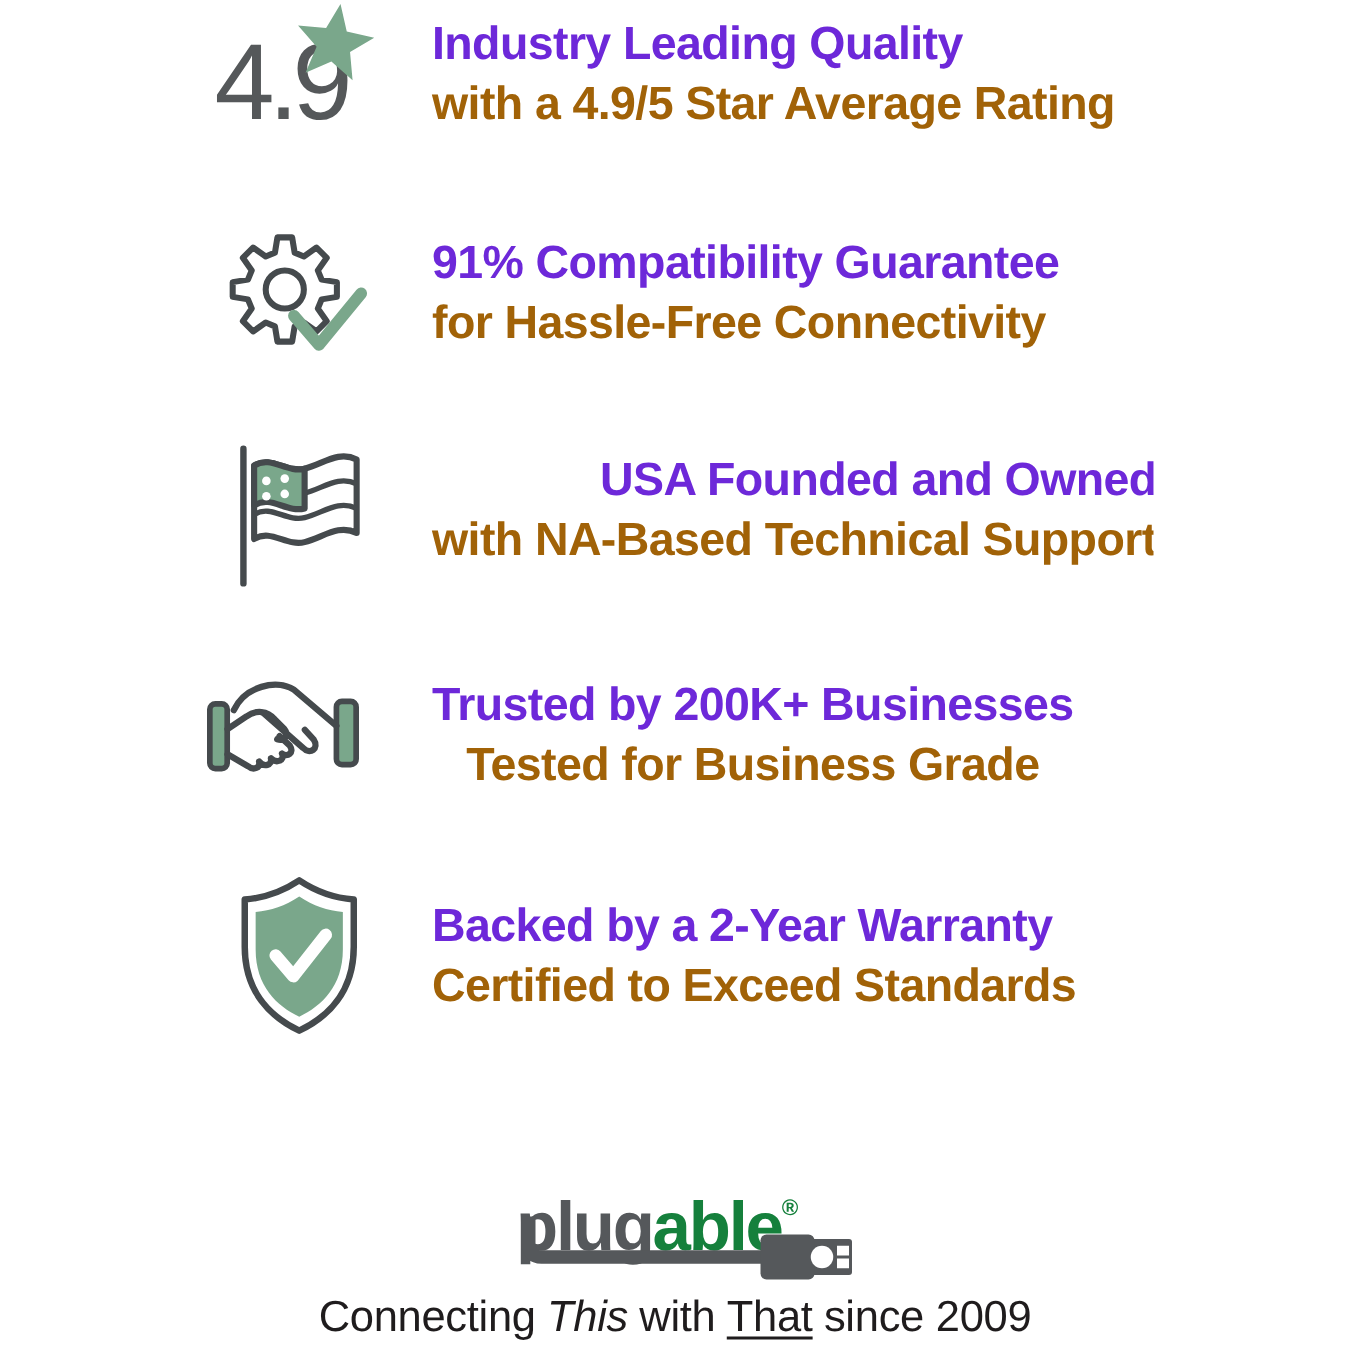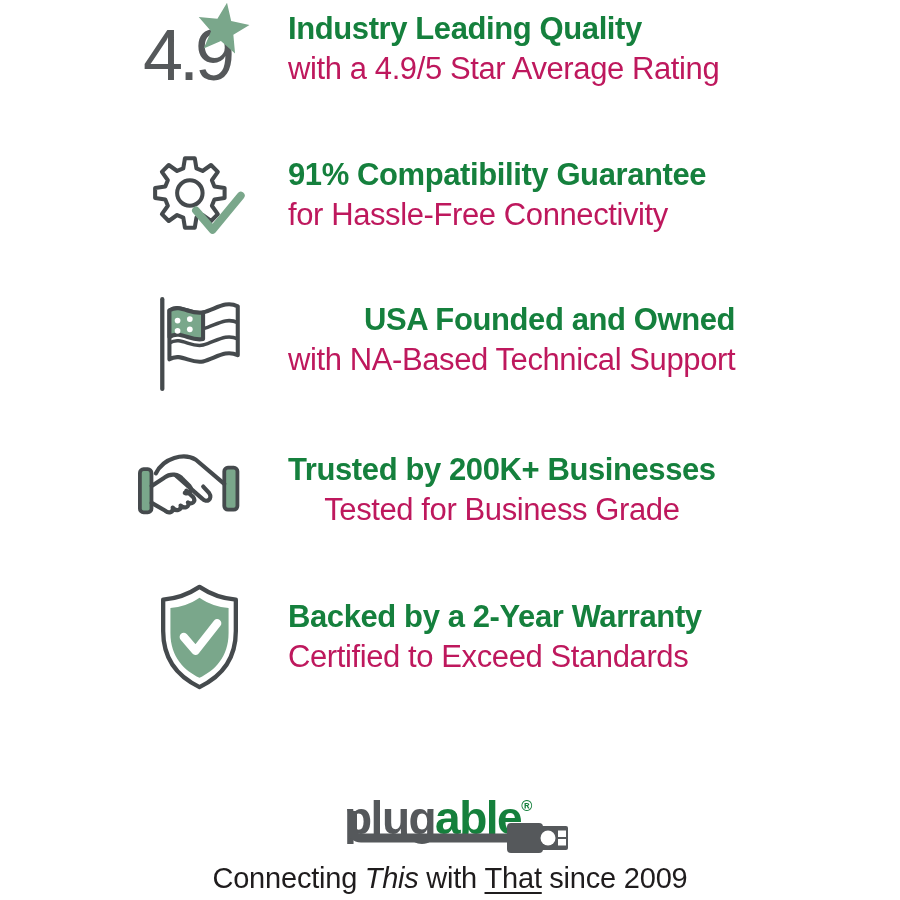--- a/index.html
+++ b/index.html
@@ -3,22 +3,22 @@
 <meta charset="utf-8">
 <style>
   * { margin:0; padding:0; box-sizing:border-box; }
   html,body { background:#fff; }
   body { font-family:"Liberation Sans", sans-serif; }
   .canvas { position:relative; width:769px; height:900px; background:#ffffff; overflow:hidden; }
 
   .row { position:absolute; left:140px; width:740px; height:126px; }
   .icon-box { position:absolute; }
   .texts { position:absolute; left:148px; top:-8px; white-space:nowrap; }
-  .feature-title { font-size:31px; font-weight:700; line-height:40px; letter-spacing:-0.4px; color:#15803d; }
-  .feature-sub   { font-size:31px; font-weight:400; line-height:40px; letter-spacing:-0.4px; color:#be185d; }
+  .feature-title { font-size:31px; font-weight:700; line-height:40px; letter-spacing:-0.4px; color:#6d28d9; }
+  .feature-sub   { font-size:31px; font-weight:700; line-height:40px; letter-spacing:-0.4px; color:#a16207; }
 
   
   .row-1 { top:17px; }  .row-2 { top:163px; }  .row-3 { top:308px;text-align:right; }
   .row-4 { top:458px;text-align:center; } .row-5 { top:605px; }
 
   
   .rating-box { left:3px; top:-10px; width:112px; height:98px; }
   .rating-number { position:absolute; left:0px; top:12px; font-size:72px; font-weight:300;
                    letter-spacing:-4px; color:#55585a; line-height:72px; }
   .rating-star { position:absolute; left:53px; top:-5px; width:54px; height:52px; transform:rotate(9deg); }

